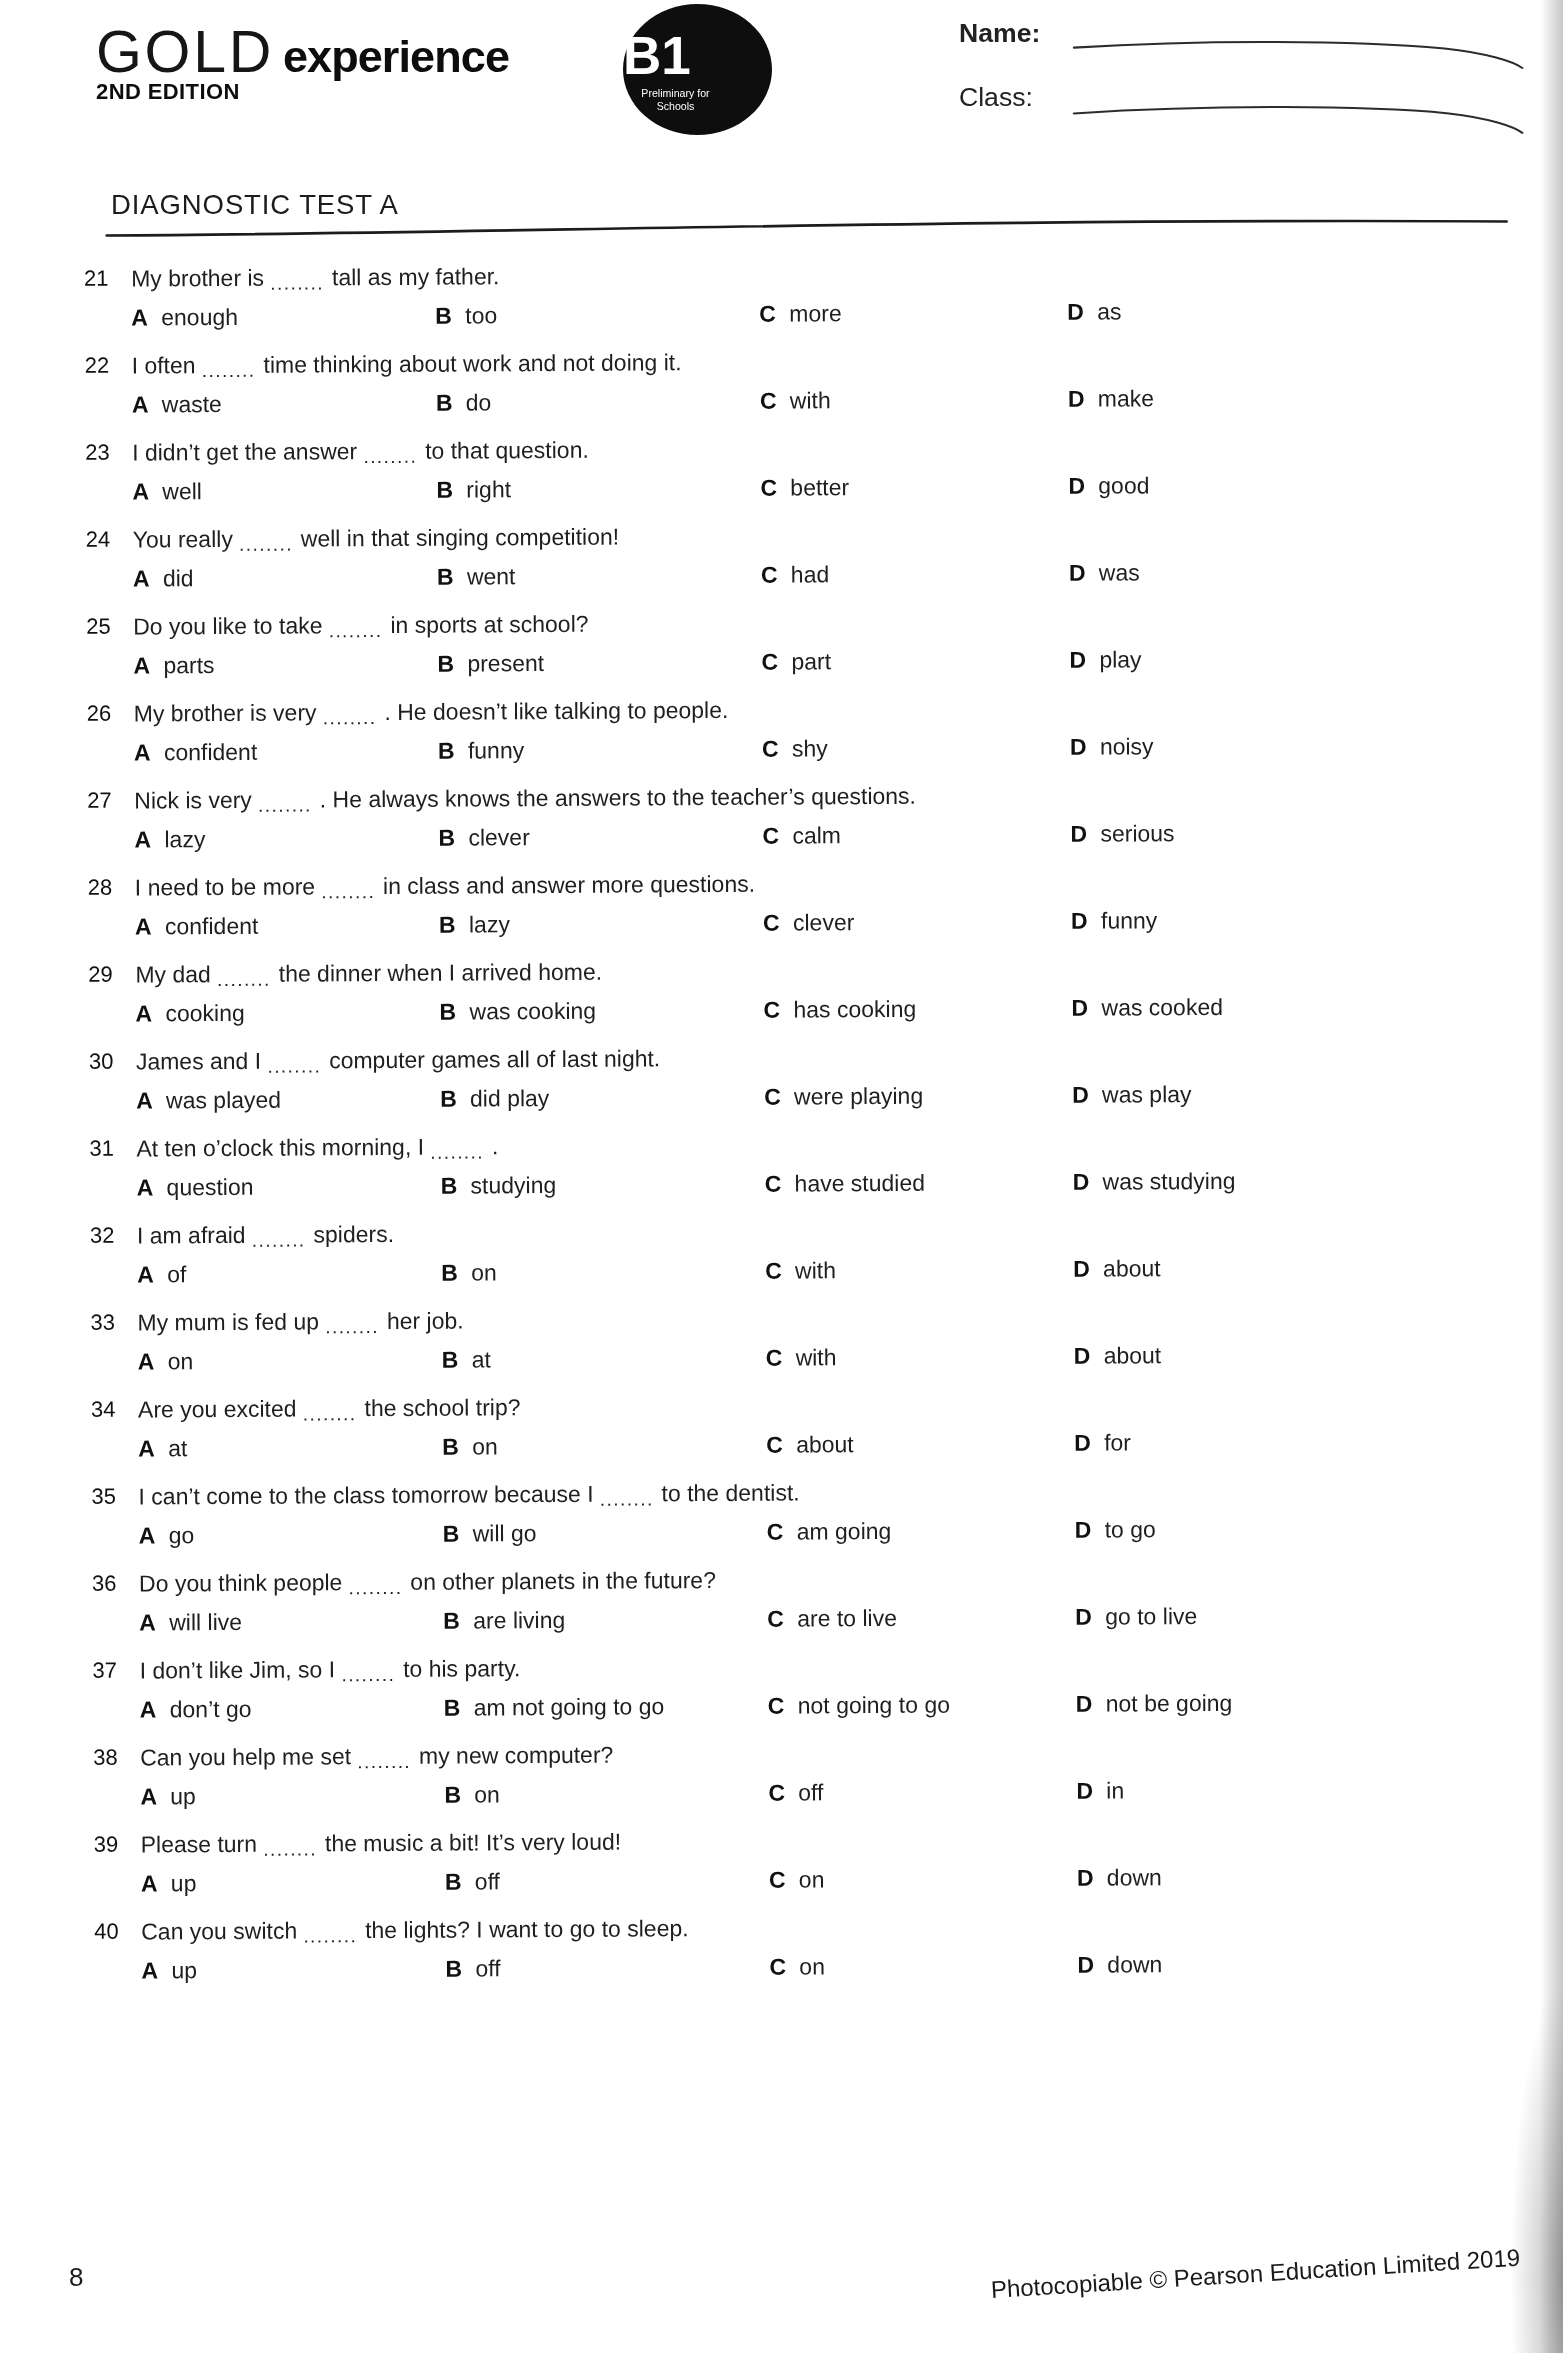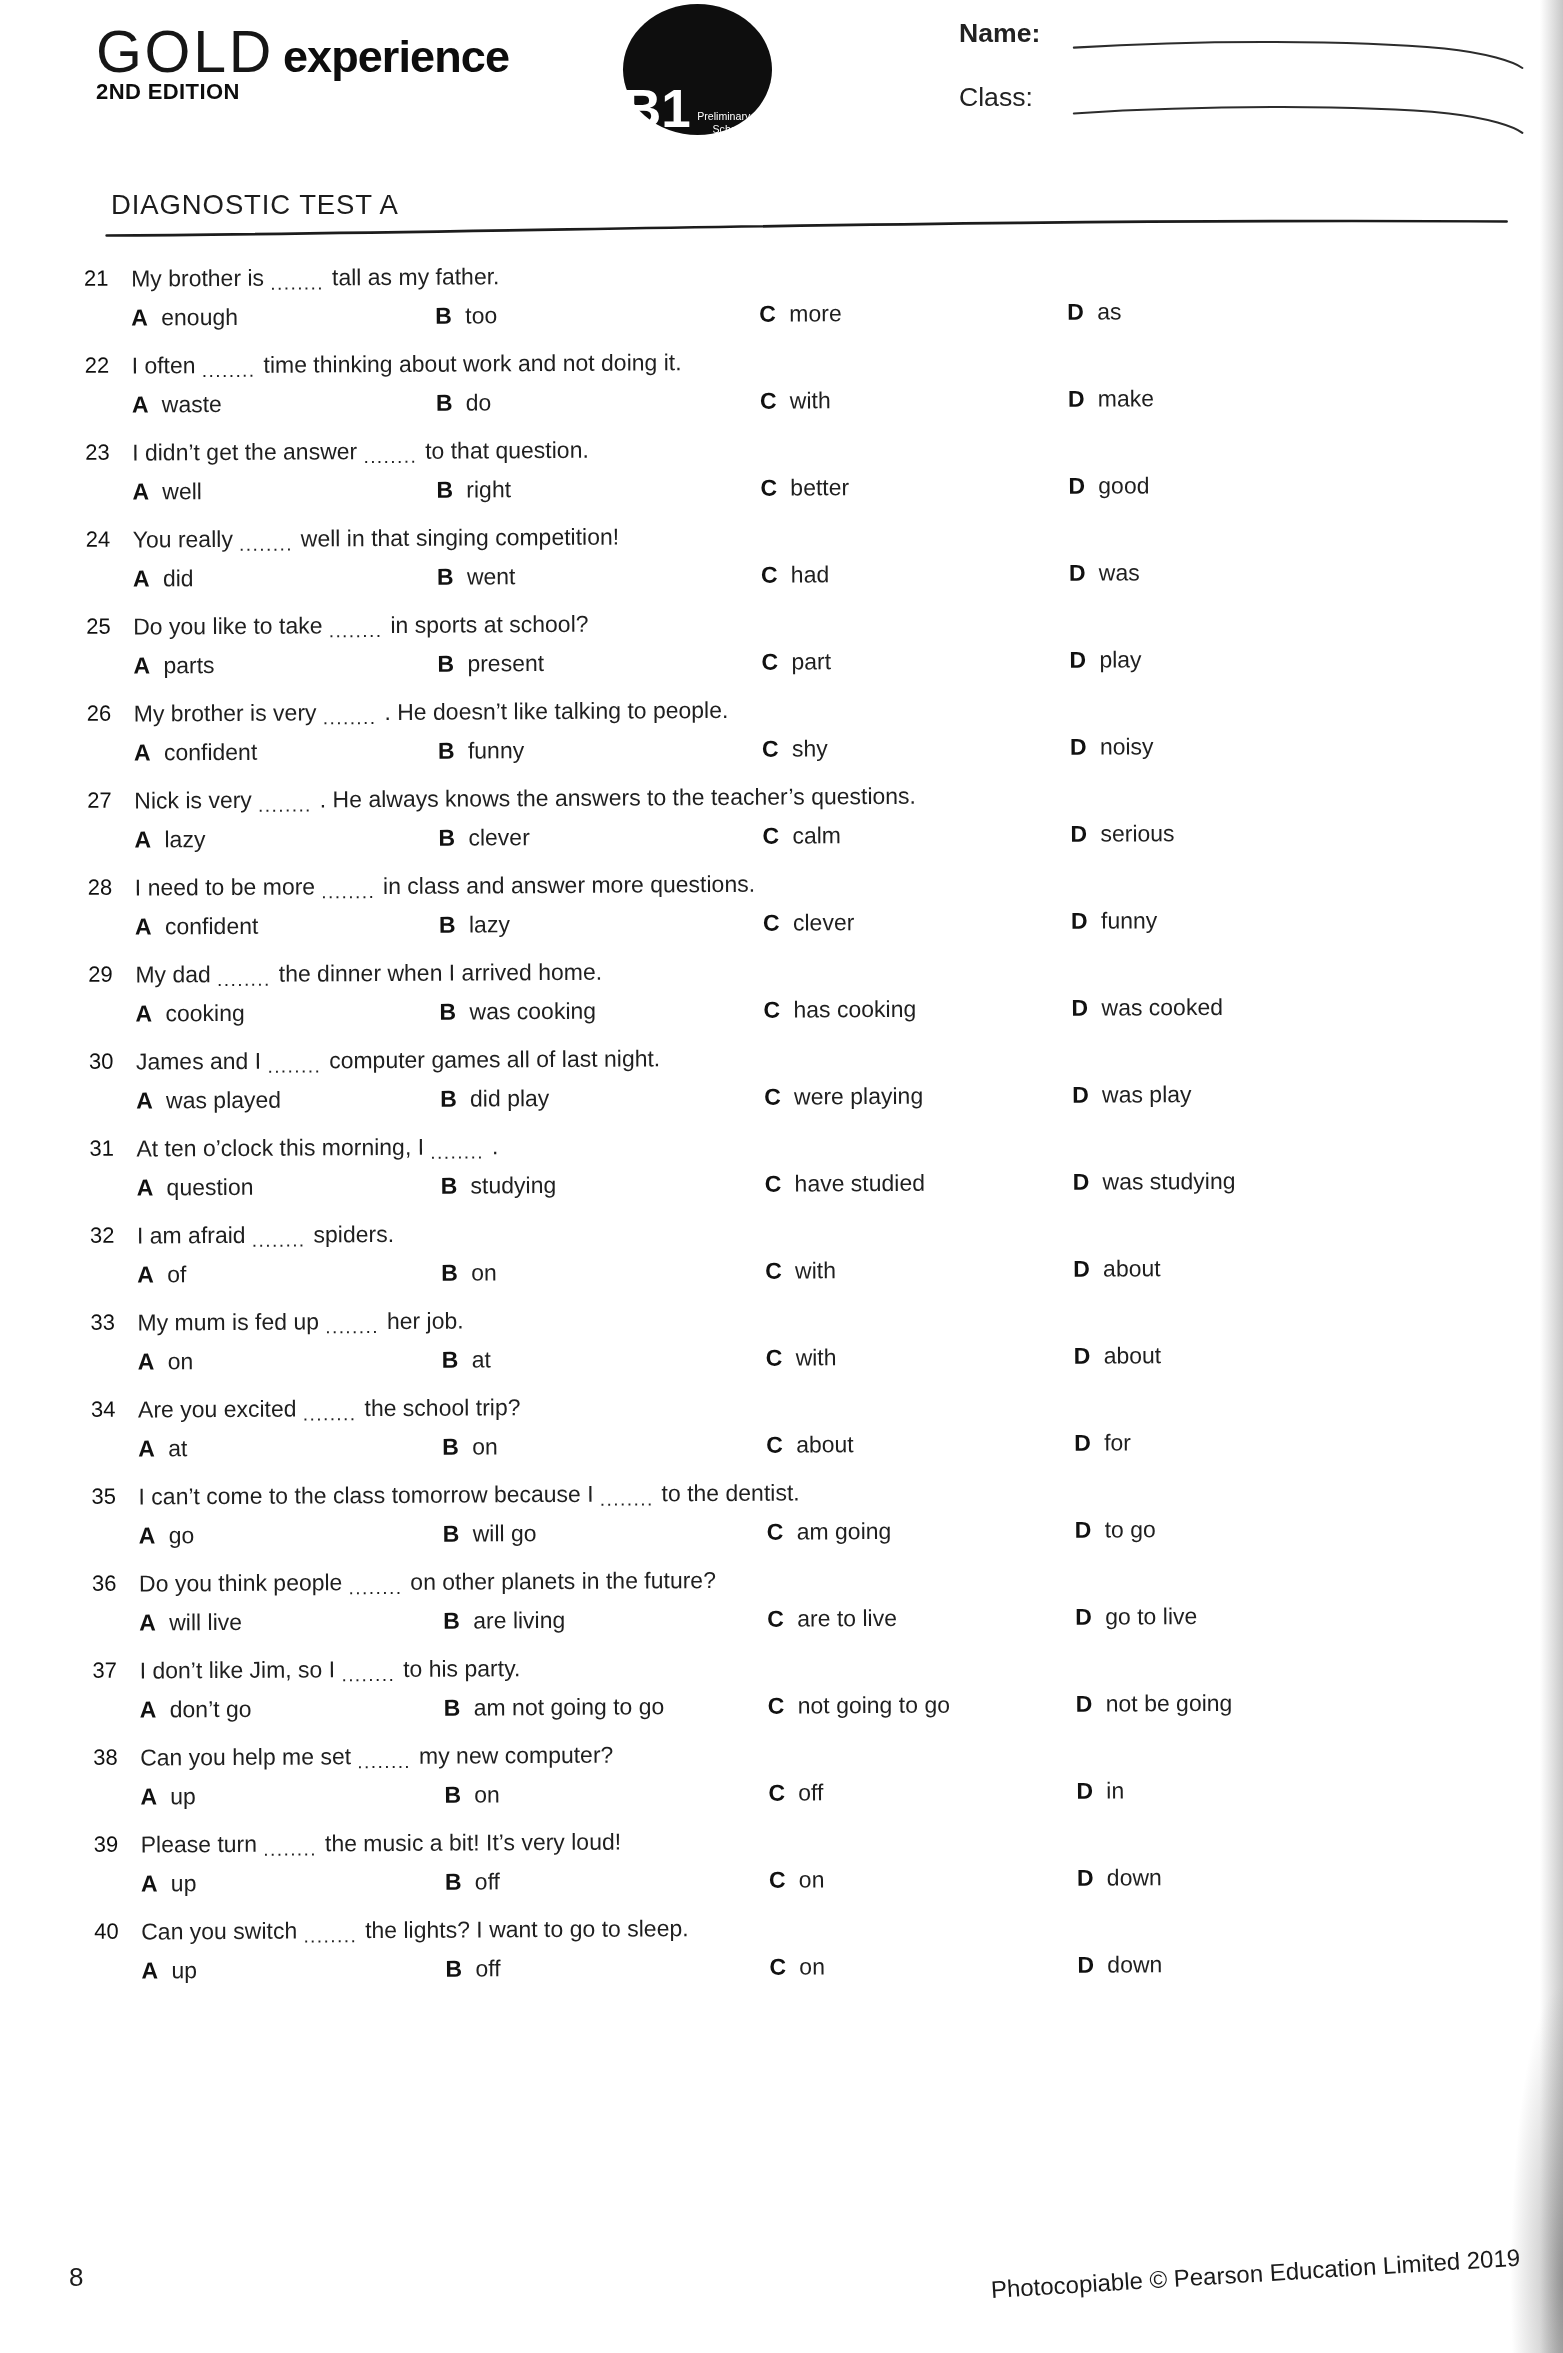--- a/index.html
+++ b/index.html
@@ -11,21 +11,21 @@
   
   .logo-block { position:absolute; left:96px; top:17.7px; width:496px; }
   .logo-line { white-space:nowrap; }
   .logo-gold { font-size:59px; font-weight:400; letter-spacing:2.7px; color:#161616; }
   .logo-exp  { font-size:45px; font-weight:700; letter-spacing:-0.9px; color:#0d0d0d; margin-left:8.9px; }
   .logo-edition { text-align:left; font-size:22px; font-weight:800; letter-spacing:0.4px; margin-top:-7px; color:#0d0d0d; }
 
   .badge {
     position:absolute; left:623px; top:4.4px; width:149px; height:131px;
     background:#0e0e0e; border-radius:50%;
-    display:flex; flex-direction:row; align-items:flex-end; justify-content:center;
+    display:flex; flex-direction:column; align-items:flex-start; justify-content:center;
     color:#fff; text-align:center;
   }
   .badge-level { font-size:53px; font-weight:800; line-height:1; margin-top:1.8px; }
   .badge-sub { font-size:10.6px; line-height:1.2; width:105px; margin-top:5.3px; }
 
   .name-class { position:absolute; left:959px; top:17.7px; width:585px; height:133px; }
   .field-label { position:absolute; left:0; font-size:26.6px; font-weight:400; color:#222; }
   .label-name { top:0;font-weight:bold; }
   .label-class { top:64px; }
   .field-line { position:absolute; width:454px; height:39px; }

